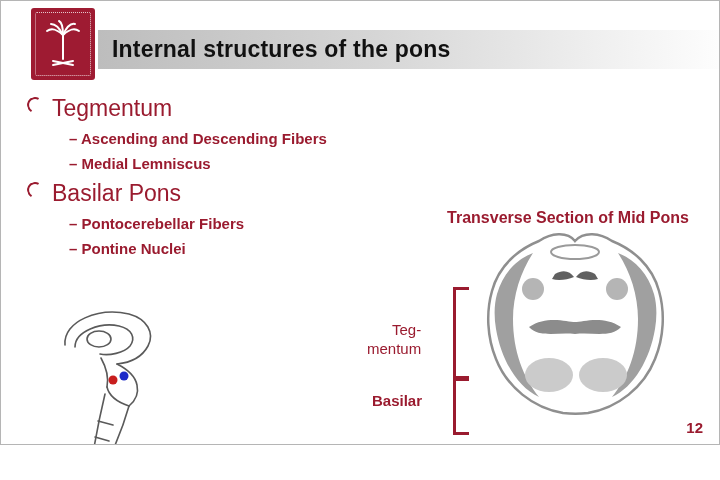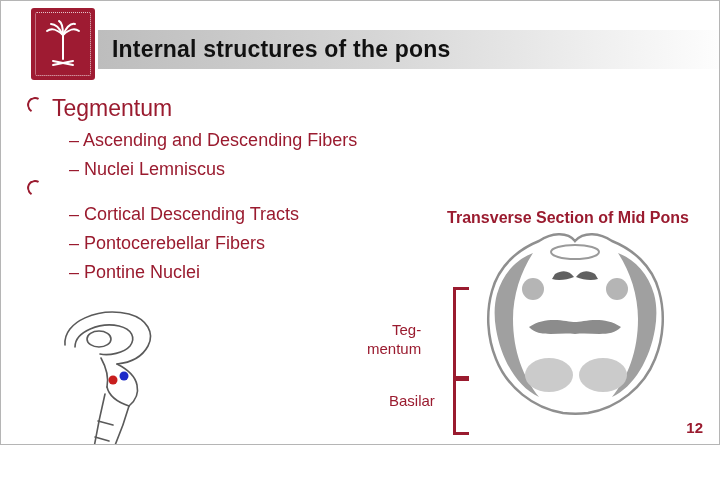--- a/index.html
+++ b/index.html
@@ -17,35 +17,35 @@
   .title { margin: 0; padding-left: 14px; font-size: 23px; font-weight: bold; color: #111; letter-spacing: .2px; }
   .logo {
     position: absolute; left: 30px; top: 7px; width: 64px; height: 72px;
     background: #9E1B32; border-radius: 3px; display: flex; align-items: center; justify-content: center;
   }
   .logo::after { content: ""; position: absolute; inset: 4px; border: 1px dotted rgba(255,255,255,.75); border-radius: 2px; }
   
   .outline { position: absolute; left: 26px; top: 88px; margin: 0; padding: 0; list-style: none; width: 410px; }
   .outline li { color: #9A1B2F; }
   .outline .l1 { display: flex; align-items: center; gap: 9px; font-size: 23px; margin: 6px 0 4px 0; }
-  .outline .l2 { font-size: 18px; margin: 8px 0 8px 42px; }
+  .outline .l2 { font-size: 15px; margin: 8px 0 8px 42px; font-weight: bold; }
   .hook {
     width: 12px; height: 12px; border: 2px solid #9A1B2F; border-radius: 50%;
     border-right-color: transparent; border-bottom-color: transparent;
     transform: rotate(-15deg); flex: 0 0 auto; margin-top: -8px;
   }
   
   .rp-heading { position: absolute; left: 395px; top: 196px; width: 320px; margin: 12px; text-align: center; font-size: 16px; font-weight: bold; color: #9A1B2F; }
   .cross-section { position: absolute; left: 462px; top: 218px; }
   .bracket { position: absolute; width: 13px; border-left: 3px solid #9A1B2F; border-top: 3px solid #9A1B2F; border-bottom: 3px solid #9A1B2F; }
   .bracket.teg { left: 452px; top: 286px; height: 86px; }
   .bracket.bas { left: 452px; top: 377px; height: 51px; }
   .dlabel { position: absolute; color: #9A1B2F; font-size: 15px; line-height: 1.25; text-align: right; }
   .teg-label { left: 366px; top: 320px; }
-  .bas-label { left: 388px; top: 391px; }
+  .bas-label { left: 371px; top: 391px; font-weight: bold; }
   
   .brain-sketch { position: absolute; left: 42px; top: 300px; }
   
   .page-number { position: absolute; right: 16px; bottom: 8px; font-size: 15px; font-weight: bold; color: #9A1B2F; }
 </style>
 </head>
 <body>
 
 <div class="slide">
 
@@ -66,25 +66,25 @@
       </g>
     </svg>
   </div>
 
   <ul class="outline">
     <li class="l1">
       <span class="hook"></span>
       <span>Tegmentum</span>
     </li>
     <li class="l2">– Ascending and Descending Fibers</li>
-    <li class="l2">– Nuclei Lemniscus</li>
+    <li class="l2">– Medial Lemniscus</li>
     <li class="l1">
       <span class="hook"></span>
+      <span>Basilar Pons</span>
     </li>
-    <li class="l2">– Cortical Descending Tracts</li>
     <li class="l2">– Pontocerebellar Fibers</li>
     <li class="l2">– Pontine Nuclei</li>
   </ul>
 
   <h2 class="rp-heading">Transverse Section of Mid Pons</h2>
 
   <svg class="cross-section" width="225" height="215" viewBox="0 0 225 215">
     <path d="M112,22 C104,12 88,14 76,22 C56,30 36,46 29,72 C23,93 24,118 33,140 C44,168 70,189 100,194 C108,195 117,195 125,194 C155,189 181,168 192,140 C201,118 202,93 196,72 C189,46 169,30 149,22 C137,14 121,12 112,22 Z" fill="#ffffff" stroke="#8f8f8f" stroke-width="2.5"></path>
     <path d="M34,75 C40,54 54,40 70,34 C58,52 50,76 50,100 C50,132 60,158 76,178 C54,168 38,140 33,110 C31,98 31,86 34,75 Z" fill="#a0a0a0"></path>
     <path d="M191,75 C185,54 171,40 155,34 C167,52 175,76 175,100 C175,132 165,158 149,178 C171,168 187,140 192,110 C194,98 194,86 191,75 Z" fill="#a0a0a0"></path>

